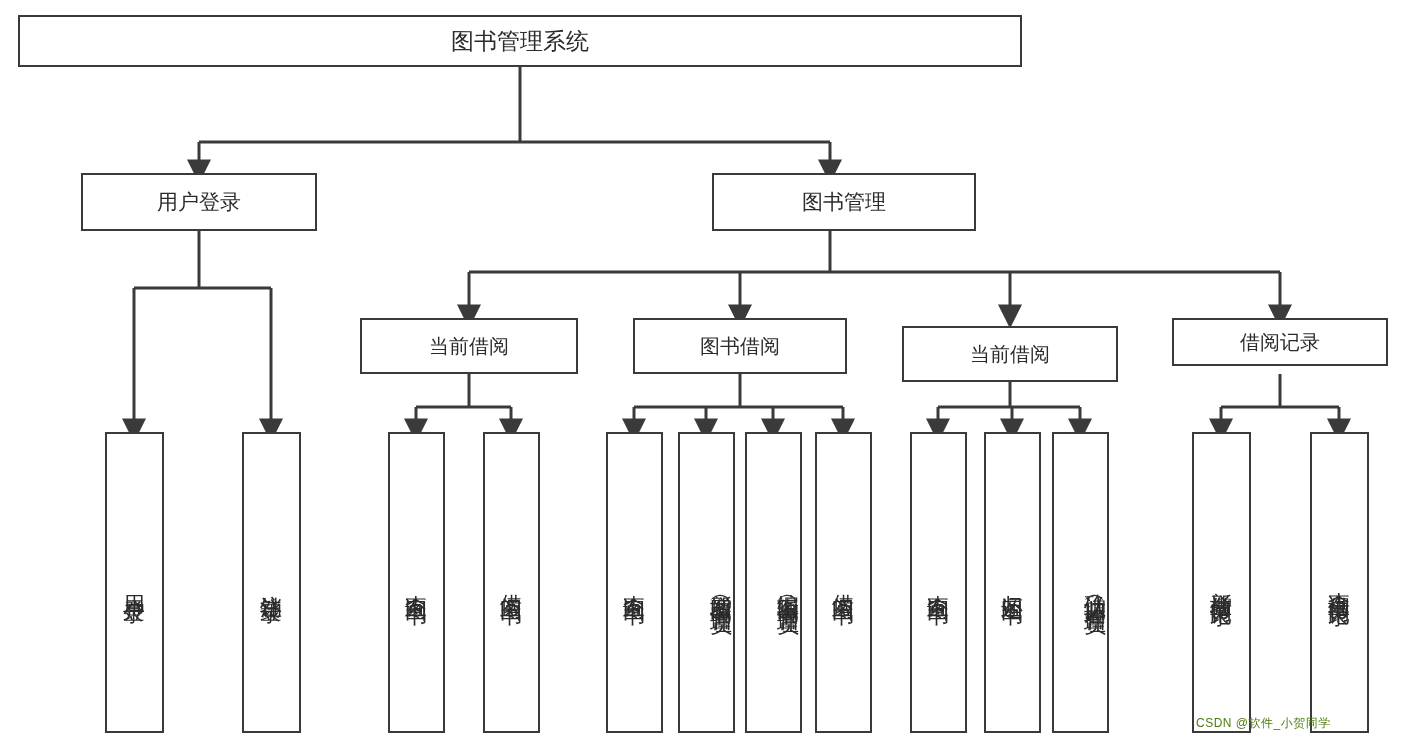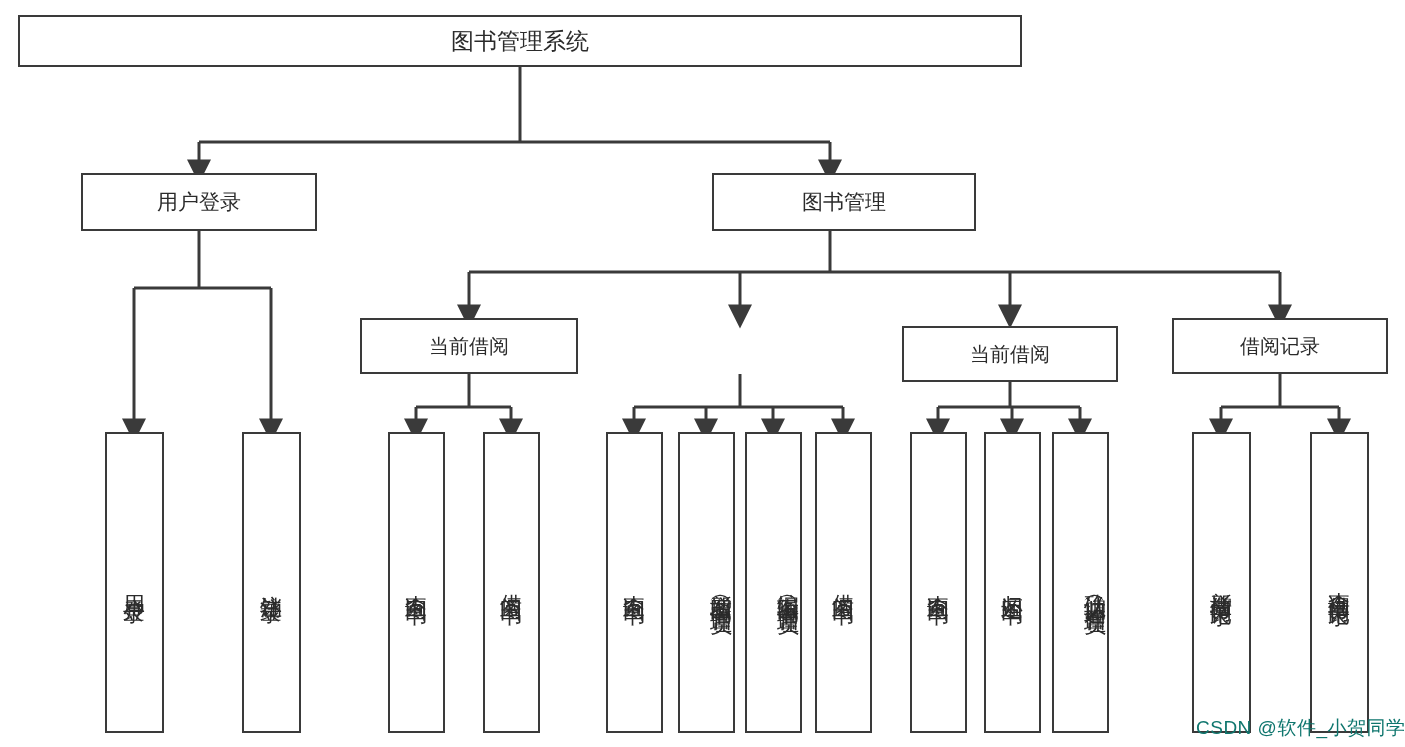--- a/index.html
+++ b/index.html
@@ -54,22 +54,22 @@
     align-items: flex-start;
     justify-content: center;
     line-height: 1.05;
   }
   .node.leaf.mid {
     align-items: center;
     padding-top: 0;
   }
   .watermark {
     position: absolute;
-    font-size: 19px;
-    color: #0f766e;
+    font-size: 12px;
+    color: #4d7c0f;
     white-space: nowrap;
     letter-spacing: 0.5px;
   }
 </style>
 </head>
 <body>
 
 <div id="canvas">
 
   <svg id="wires" viewBox="0 0 1405 747" xmlns="http://www.w3.org/2000/svg">
@@ -123,24 +123,25 @@
   </svg>
 
   <div class="node root" style="left:18px; top:15px; width:1004px; height:52px;">图书管理系统</div>
 
   <div class="node level1" style="left:81px; top:173px; width:236px; height:58px;">用户登录</div>
 
   <div class="node level1" style="left:712px; top:173px; width:264px; height:58px;">图书管理</div>
 
   <div class="node level2" style="left:360px; top:318px; width:218px; height:56px;">当前借阅</div>
 
+  <div class="node level2" style="left:633px; top:318px; width:214px; height:56px;">图书借阅</div>
 
   <div class="node level2" style="left:902px; top:326px; width:216px; height:56px;">当前借阅</div>
 
-  <div class="node level2" style="left:1172px; top:318px; width:216px; height:56px;">借阅记录</div>
+  <div class="node level2" style="left:1172px; top:318px; width:216px; height:48px;">借阅记录</div>
 
   <div class="node leaf mid" style="left:105px; top:432px; width:59px; height:301px;">用户登录</div>
 
   <div class="node leaf mid" style="left:242px; top:432px; width:59px; height:301px;">注销登录</div>
 
   <div class="node leaf mid" style="left:388px; top:432px; width:57px; height:301px;">查询图书</div>
 
   <div class="node leaf mid" style="left:483px; top:432px; width:57px; height:301px;">借阅图书</div>
 
   <div class="node leaf mid" style="left:606px; top:432px; width:57px; height:301px;">查询图书</div>

